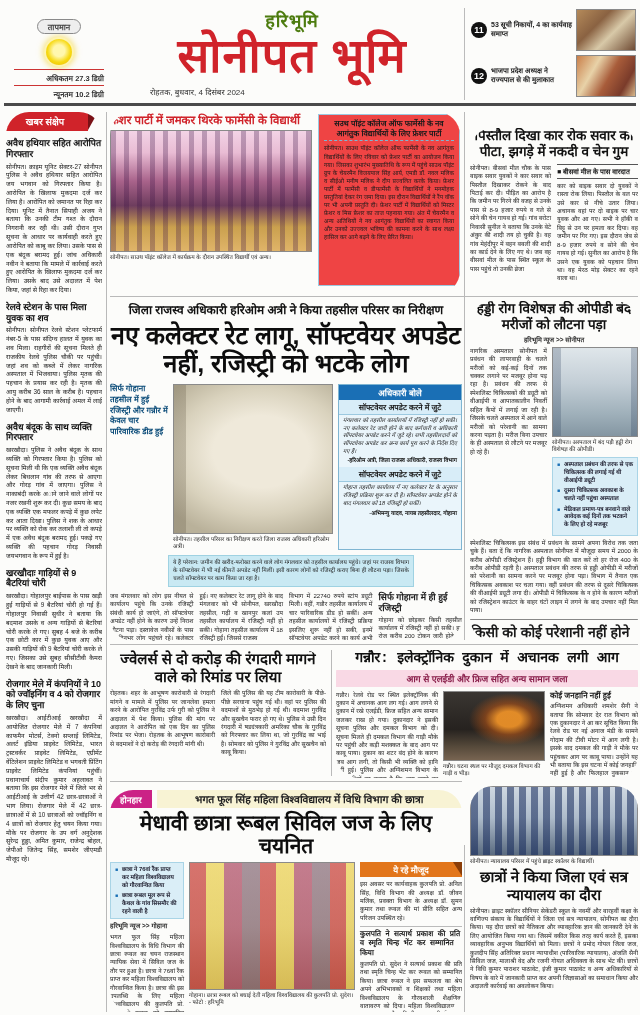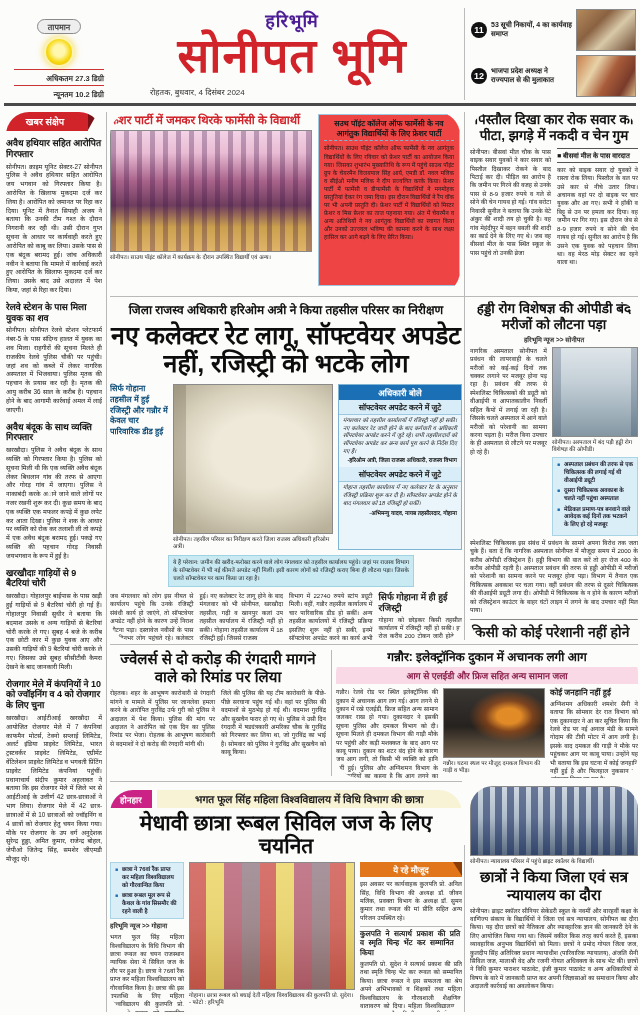--- a/index.html
+++ b/index.html
@@ -9,21 +9,21 @@
   .abs { position:absolute;border-radius:23px; }
   .vrule { position:absolute; width:1px; background:#b9b9b9; }
   .hrule { position:absolute; height:1px; background:#b9b9b9; }
 
   
   .temp-box { position:absolute; left:14px; top:16px; width:90px; text-align:center; }
   .temp-label { display:inline-block; border:1px solid #8a8a8a; border-radius:8px; padding:1px 10px; font-size:8px; font-weight:bold; color:#444; background:#eee; }
   .sun { width:26px; height:26px; margin:5px auto 4px; border-radius:50%; background:radial-gradient(circle at 50% 45%, #fff7ae 0 30%, #f7d912 60%, #e8b400 100%); box-shadow:0 0 0 2px #fdf3b0, 0 0 6px 3px rgba(240,200,0,.55); }
   .temp-line { font-size:7.5px; font-weight:bold; color:#333; border-top:1px solid #c33; padding-top:3px; margin-top:2px; text-align:right; }
   .brand-wrap { position:absolute; left:118px; top:8px; width:348px; text-align:center; }
-  .brand-top { font-size:18px; font-weight:900; color:#4c1d95; letter-spacing:1px; }
+  .brand-top { font-size:18px; font-weight:900; color:#4d7c0f; letter-spacing:1px; }
   .paper-title { font-size:47px; font-weight:900; color:#d0232a; line-height:1.02; letter-spacing:1px; }
   .dateline { font-size:8px; color:#333; text-align:left; padding-left:32px; margin-top:6px; }
   .teasers { position:absolute; right:4px; top:8px; width:172px; border-left:1px solid #bbb; padding-left:6px; }
   .teaser { display:flex; align-items:center; gap:4px; height:44px; margin-bottom:2px; }
   .teaser-num { flex:0 0 16px; height:16px; border-radius:50%; background:#111; color:#fff; font-size:9px; font-weight:bold; display:flex; align-items:center; justify-content:center; }
   .teaser-text { flex:1; font-size:7px; font-weight:bold; line-height:1.25; color:#222; }
   .teaser-photo { flex:0 0 60px; height:42px; border:1px solid #999; }
   .tphoto1 { background:linear-gradient(135deg,#b48a5a 0%,#8a6242 35%,#d8c9a8 60%,#6e4a33 100%); }
   .tphoto2 { background:linear-gradient(120deg,#c97f4a 0%,#e8d2a8 30%,#a85c3a 55%,#7a3b2a 80%,#d8b88a 100%); }
   .masthead-rule { position:absolute; left:4px; right:4px; top:103px; height:3px; background:#4a4a4a; }
@@ -175,21 +175,21 @@
         <div class="fresher-photo photo"></div>
         <div class="caption">सोनीपत। साउथ पॉइंट कॉलेज में कार्यक्रम के दौरान उपस्थित विद्यार्थी एवं अन्य।</div>
       </div>
       <div class="bluebox" style="margin-top:2px;height:172px;overflow:hidden;">
         <div class="bluebox-title">सउथ पॉइंट कॉलेज ऑफ फार्मेसी के नव आगंतुक विद्यार्थियों के लिए फ्रेशर पार्टी</div>
         <div class="bluebox-body">सोनीपत। साउथ पॉइंट कॉलेज ऑफ फार्मेसी के नव आगंतुक विद्यार्थियों के लिए रविवार को फ्रेशर पार्टी का आयोजन किया गया। जिसका शुभारंभ मुख्यातिथि के रूप में पहुंचे साउथ पॉइंट ग्रुप के चेयरमैन विजयपाल सिंह आर्य, एमडी डॉ. नवल मलिक व सीईओ मनीष मलिक ने दीप प्रज्वलित करके किया। फ्रेशर पार्टी में फार्मेसी व डीफार्मेसी के विद्यार्थियों ने मनमोहक प्रस्तुतियां देकर रंग जमा दिया। इस दौरान विद्यार्थियों ने रैंप वॉक पर भी अपनी प्रस्तुति दी। फ्रेशर पार्टी में विद्यार्थियों को मिस्टर फ्रेशर व मिस फ्रेशर का ताज पहनाया गया। अंत में चेयरमैन व अन्य अतिथियों ने नव आगंतुक विद्यार्थियों का स्वागत किया और उनको उज्ज्वल भविष्य की कामना करने के साथ लक्ष्य हासिल कर आगे बढ़ने के लिए प्रेरित किया।</div>
       </div>
     </div>
   </section>
 
-  <section class="abs" style="left:470px;top:112px;width:168px;height:182px;overflow:hidden;">
+  <section class="abs" style="left:470px;top:128px;width:168px;height:182px;overflow:hidden;">
     <h2 class="h-md">पिस्तौल दिखा कार रोक सवार को पीटा, झगड़े में नकदी व चेन गुम</h2>
     <div class="twocol">
       <div class="tiny">सोनीपत। बीसवां मील चौक के पास बाइक सवार युवकों ने कार सवार को पिस्तौल दिखाकर रोकने के बाद पिटाई कर दी। पीड़ित का आरोप है कि जमीन पर गिरने की वजह से उनके पास से 8-9 हजार रुपये व गले से सोने की चेन गायब हो गई। गांव बरोटा निवासी सुनील ने बताया कि उनके बेटे अंकुर की शादी तय हो चुकी है। वह गांव मेहंदीपुर में बहन बबली की शादी का कार्ड देने के लिए गए थे। जब वह बीसवां मील के पास स्थित स्कूल के पास पहुंचे तो उनकी ब्रेजा</div>
       <div>
         <div class="flagline">■ बीसवां मील के पास वारदात</div>
         <div class="tiny">कार को बाइक सवार दो युवकों ने रास्ता रोक लिया। पिस्तौल के बल पर उसे कार से नीचे उतार लिया। अचानक वहां पर दो बाइक पर चार युवक और आ गए। सभी ने हॉकी व बिट्टू से उन पर हमला कर दिया। वह जमीन पर गिर गए। इस दौरान जेब से 8-9 हजार रुपये व सोने की चेन गायब हो गई। सुनील का आरोप है कि उसने एक युवक को पहचान लिया था। वह मेरठ मोड़ सेक्टर का रहने वाला था।</div>
       </div>
     </div>
   </section>
 
@@ -251,21 +251,21 @@
 
   <section class="abs" style="left:110px;top:650px;width:216px;height:128px;overflow:hidden;">
     <h2 class="h-md" style="font-size:15px;">ज्वेलर्स से दो करोड़ की रंगदारी मागने वाले को रिमांड पर लिया</h2>
     <div class="twocol">
       <div class="tiny">रोहतक। शहर के आभूषण कारोबारी से रंगदारी मांगने व मामले में पुलिस पर जानलेवा हमला करने के आरोपित गुरविंद्र उर्फ गुरी को पुलिस ने अदालत में पेश किया। पुलिस की मांग पर अदालत ने आरोपित को एक दिन का पुलिस रिमांड पर भेजा। रोहतक के आभूषण कारोबारी से बदमाशों ने दो करोड़ की रंगदारी मांगी थी।</div>
       <div class="tiny">जिले की पुलिस की यह टीम कारोबारी के पीछे-पीछे सरघाना पहुंच गई थी। वहां पर पुलिस की बदमाशों से मुठभेड़ हो गई थी। बदमाश गुरविंद्र और सुखचैन फरार हो गए थे। पुलिस ने उसी दिन रंगदारी में षड्यंत्रकारी अमरिका चौक के गुरविंद्र को गिरफ्तार कर लिया था, जो गुरविंद्र का भाई है। सोमवार को पुलिस ने गुरविंद्र और सुखचैन को काबू किया।</div>
     </div>
   </section>
 
   <section class="abs" style="left:336px;top:650px;width:302px;height:128px;overflow:hidden;">
-    <h2 class="h-md" style="font-size:12px;">गन्नौर: इलेक्ट्रॉनिक दुकान में अचानक लगी आग</h2>
+    <h2 class="h-md" style="font-size:14px;font-family:Liberation Mono, monospace;">गन्नौर: इलेक्ट्रॉनिक दुकान में अचानक लगी आग</h2>
     <div class="pink-strip">आग से एलईडी और फ्रिज सहित अन्य सामान जला</div>
     <div style="display:flex;gap:5px;margin-top:4px;">
       <div class="tiny" style="flex:1;">गन्नौर। रेलवे रोड पर स्थित इलेक्ट्रॉनिक की दुकान में अचानक आग लग गई। आग लगने से दुकान में रखे एलईडी, फ्रिज सहित अन्य सामान जलकर राख हो गया। दुकानदार ने इसकी सूचना पुलिस और दमकल विभाग को दी। सूचना मिलते ही दमकल विभाग की गाड़ी मौके पर पहुंची और कड़ी मशक्कत के बाद आग पर काबू पाया। दुकान का शटर बंद होने के कारण जब आग लगी, तो किसी भी व्यक्ति को हानि नहीं हुई। पुलिस और अग्निशमन विभाग के अधिकारियों का कहना है कि आग लगने का कारण शॉर्ट सर्किट हो सकता है।</div>
       <div style="flex:0 0 102px;">
         <div class="fire-photo photo"></div>
         <div class="caption">गन्नौर। घटना स्थल पर मौजूद दमकल विभाग की गाड़ी व भीड़।</div>
       </div>
       <div style="flex:0 0 88px;">
         <div class="subhead" style="font-size:8px;">कोई जनहानि नहीं हुई</div>
         <div class="tiny">अग्निशमन अधिकारी शमशेर सैनी ने बताया कि सोमवार देर रात विभाग को एक दुकानदार ने आ कर सूचित किया कि रेलवे रोड पर नई अनाज मंडी के सामने गोदाम की टीवी मोटर में आग लगी है। इसके बाद दमकल की गाड़ी ने मौके पर पहुंचकर आग पर काबू पाया। उन्होंने यह भी बताया कि इस घटना में कोई जनहानि नहीं हुई है और फिलहाल नुकसान का आंकलन किया जा रहा है।</div>

